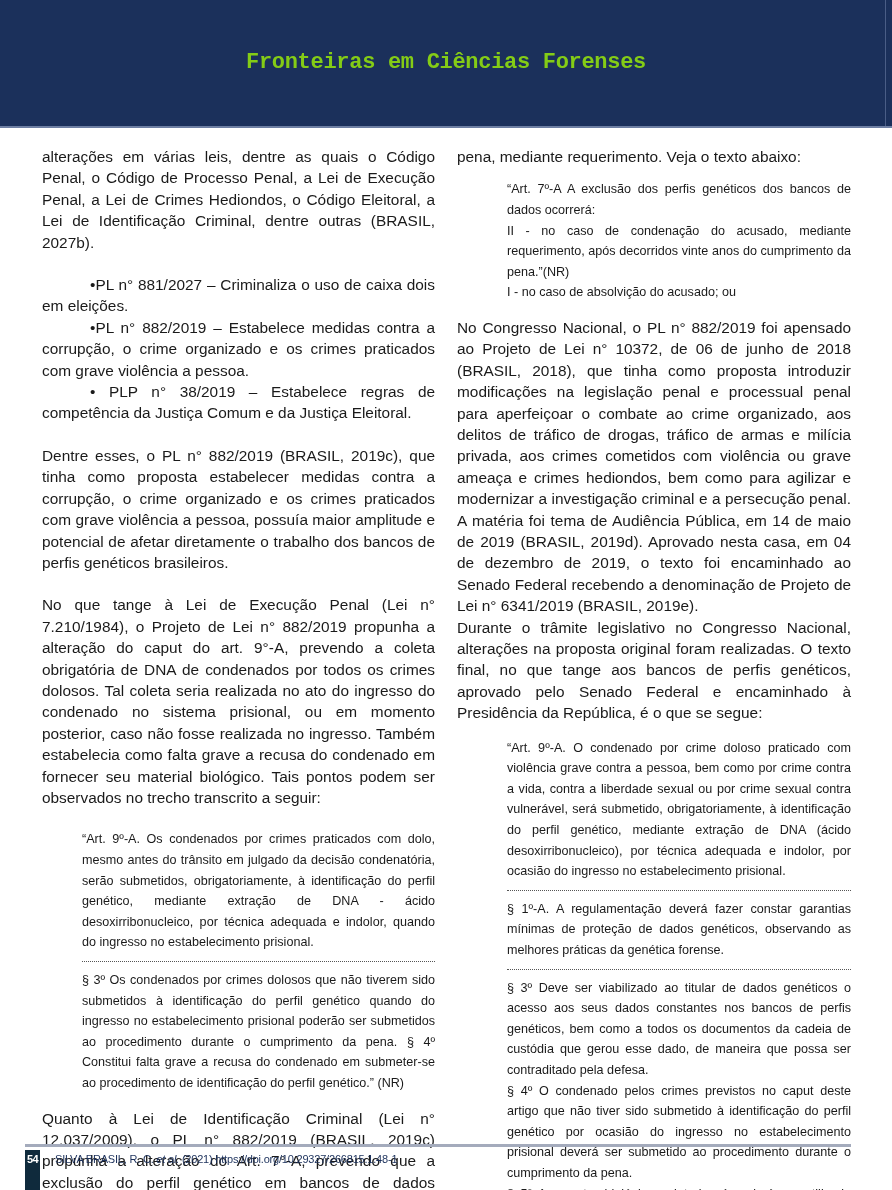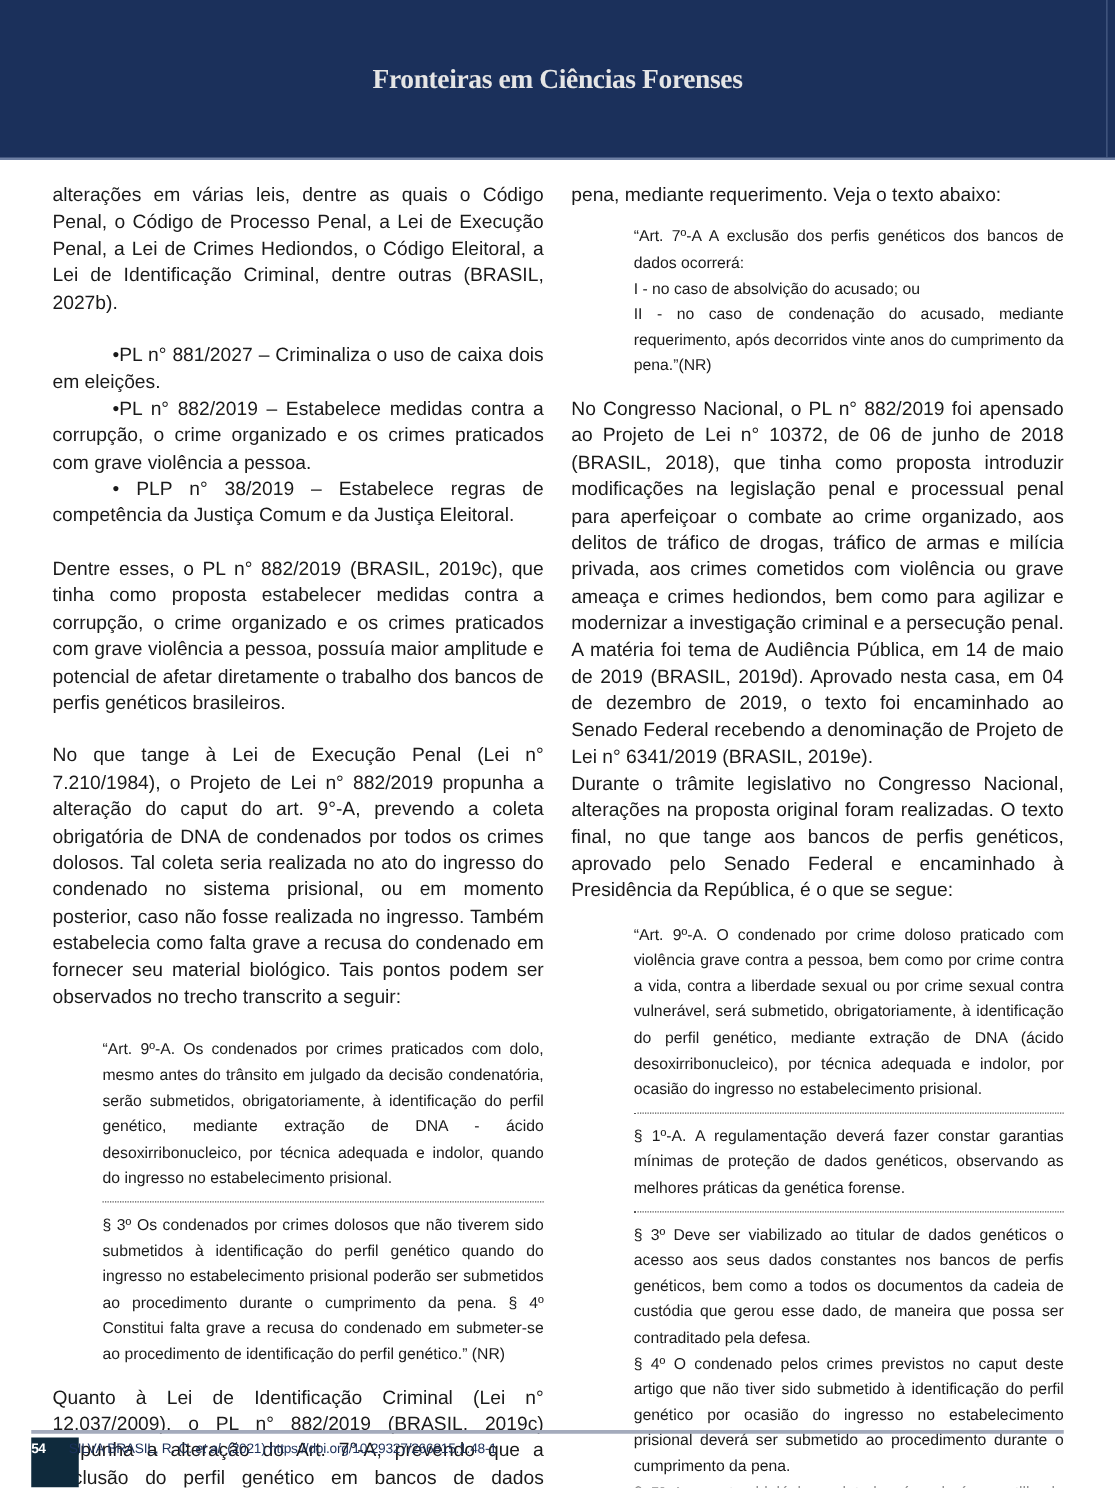--- a/index.html
+++ b/index.html
@@ -10,22 +10,22 @@
   }
   .header {
     position: absolute; left: 0; top: 0; width: 892px; height: 126px;
     background: #1b305b; border-bottom: 2px solid #6e7fa3;
   }
   .header-rule {
     position: absolute; right: 6px; top: 0; width: 1px; height: 126px; background: #4a5d86;
   }
   .journal-title {
     position: absolute; left: 0; right: 0; top: 50px; text-align: center;
-    font-family: Liberation Serif, serif; font-weight: bold;
-    font-size: 22px; color: #e5e5e5; letter-spacing: -0.3px;
+    font-family: Liberation Mono, monospace; font-weight: bold;
+    font-size: 22px; color: #84cc16; letter-spacing: -0.3px;
   }
   .col {
     position: absolute; top: 146px;
     font-family: "Liberation Sans", sans-serif; font-size: 15.4px; line-height: 21.4px;
     text-align: justify; color: #1a1a1a;
   }
   .col.left { left: 42px; width: 393px; }
   .col.right { left: 457px; width: 394px; }
   .col p { margin: 0; }
   .gap { height: 21px; }
@@ -34,23 +34,23 @@
     margin-left: 40px; font-size: 12.6px; line-height: 20.6px; text-align: justify;
   }
   .right .quote { margin-left: 50px; }
   .dots {
     border-bottom: 1.5px dotted #555; height: 6px; margin: 2px 0 8px 0;
   }
   .footer-rule {
     position: absolute; left: 25px; top: 1144px; width: 826px; height: 3px; background: #a4abbc;
   }
   .page-box {
-    position: absolute; left: 25px; top: 1150px; width: 38px; height: 40px; background: #0f2a3c;
+    position: absolute; left: 25px; top: 1150px; width: 15px; height: 40px; background: #0f2a3c;
     color: #ffffff; font-size: 11px; font-family: "Liberation Sans", sans-serif; font-weight: bold;
-    padding-top: 3px; box-sizing: border-box; letter-spacing: -0.5px;
+    text-align: center; padding-top: 3px; box-sizing: border-box; letter-spacing: -0.5px;
   }
   .citation {
     position: absolute; left: 55px; top: 1153px; font-size: 11px;
     font-family: "Liberation Sans", sans-serif; color: #1b305b; letter-spacing: -0.2px;
   }
   .citation em { font-style: italic; }
 </style>
 </head>
 <body>
 
@@ -77,22 +77,22 @@
   </div>
   <div class="gap" style="height:14px"></div>
   <p>Quanto à Lei de Identificação Criminal (Lei n° 12.037/2009), o PL n° 882/2019 (BRASIL, 2019c) propunha a alteração do Art. 7°-A, prevendo que a exclusão do perfil genético em bancos de dados ocorreria no caso de absolvição ou, no caso de condenação, após 20 anos do cumprimento da</p>
 </div>
 
 <div class="col right">
   <p>pena, mediante requerimento. Veja o texto abaixo:</p>
   <div class="gap" style="height:12px"></div>
   <div class="quote">
     <p>“Art. 7º-A A exclusão dos perfis genéticos dos bancos de dados ocorrerá:</p>
+    <p>II - no caso de condenação do acusado, mediante requerimento, após decorridos vinte anos do cumprimento da pena.”(NR)</p>
     <p>I - no caso de absolvição do acusado; ou</p>
-    <p>II - no caso de condenação do acusado, mediante requerimento, após decorridos vinte anos do cumprimento da pena.”(NR)</p>
   </div>
   <div class="gap" style="height:14px"></div>
   <p>No Congresso Nacional, o PL n° 882/2019 foi apensado ao Projeto de Lei n° 10372, de 06 de junho de 2018 (BRASIL, 2018), que tinha como proposta introduzir modificações na legislação penal e processual penal para aperfeiçoar o combate ao crime organizado, aos delitos de tráfico de drogas, tráfico de armas e milícia privada, aos crimes cometidos com violência ou grave ameaça e crimes hediondos, bem como para agilizar e modernizar a investigação criminal e a persecução penal. A matéria foi tema de Audiência Pública, em 14 de maio de 2019 (BRASIL, 2019d). Aprovado nesta casa, em 04 de dezembro de 2019, o texto foi encaminhado ao Senado Federal recebendo a denominação de Projeto de Lei n° 6341/2019 (BRASIL, 2019e).</p>
   <p>Durante o trâmite legislativo no Congresso Nacional, alterações na proposta original foram realizadas. O texto final, no que tange aos bancos de perfis genéticos, aprovado pelo Senado Federal e encaminhado à Presidência da República, é o que se segue:</p>
   <div class="gap" style="height:14px"></div>
   <div class="quote">
     <p>“Art. 9º-A. O condenado por crime doloso praticado com violência grave contra a pessoa, bem como por crime contra a vida, contra a liberdade sexual ou por crime sexual contra vulnerável, será submetido, obrigatoriamente, à identificação do perfil genético, mediante extração de DNA (ácido desoxirribonucleico), por técnica adequada e indolor, por ocasião do ingresso no estabelecimento prisional.</p>
     <div class="dots"></div>
     <p>§ 1º-A. A regulamentação deverá fazer constar garantias mínimas de proteção de dados genéticos, observando as melhores práticas da genética forense.</p>
     <div class="dots"></div>

